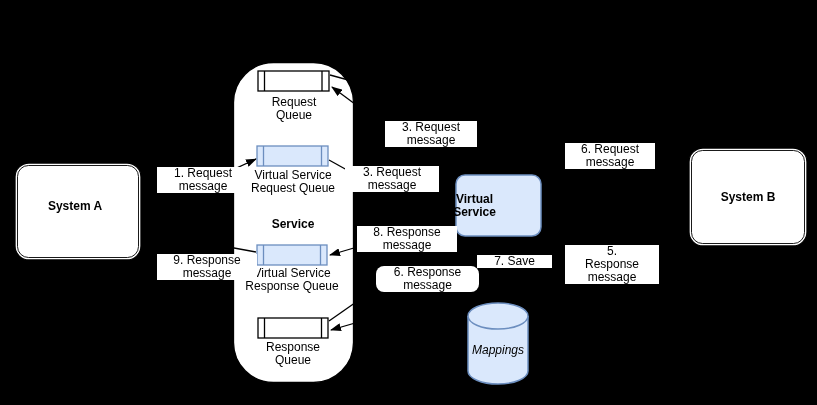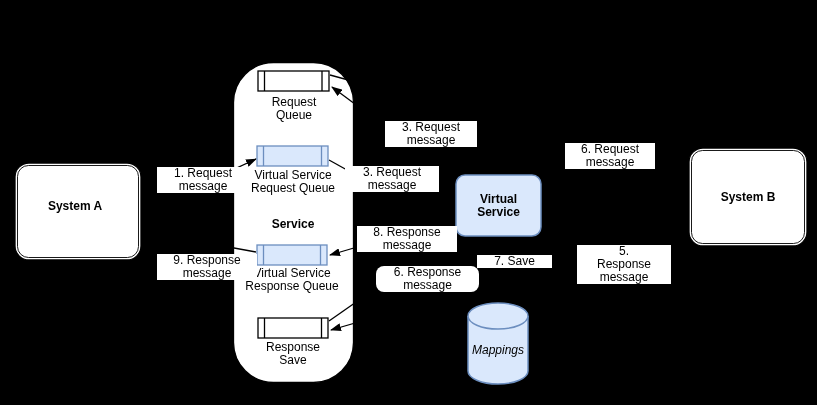--- a/index.html
+++ b/index.html
@@ -97,37 +97,37 @@
   <div class="lbl node-lbl bold" style="left:689px; top:148px; width:118px; height:98px;border-radius:10px;">System B</div>
 
   <div class="lbl bold" style="left:253px; top:218px; width:80px;">Service</div>
 
   <div class="lbl" style="left:264px; top:96px; width:60px;">Request Queue</div>
 
   <div class="lbl" style="left:238px; top:169px; width:110px;">Virtual Service Request Queue</div>
 
   <div class="lbl" style="left:237px; top:267px; width:110px;">Virtual Service Response Queue</div>
 
-  <div class="lbl" style="left:263px; top:341px; width:60px;">Response Save</div>
+  <div class="lbl" style="left:263px; top:341px; width:60px;">Response Queue</div>
 
-  <div class="lbl node-lbl bold" style="left:456px; top:175px; width:85px; height:61px;">
+  <div class="lbl node-lbl bold" style="left:432px; top:175px; width:85px; height:61px;">
     <span style="width:56px;">Virtual Service</span>
   </div>
 
   <div class="lbl" style="left:468px; top:344px; width:60px;font-style:italic;">Mappings</div>
 
   <div class="lbl edge-lbl" style="left:157px; top:167px; width:62px;">1. Request message</div>
 
   <div class="lbl edge-lbl" style="left:345px; top:166px; width:64px;">3. Request message</div>
 
   <div class="lbl edge-lbl" style="left:385px; top:121px; width:62px;">3. Request message</div>
 
   <div class="lbl edge-lbl" style="left:565px; top:143px; width:60px;">6. Request message</div>
 
-  <div class="lbl edge-lbl" style="left:565px; top:245px; width:64px;margin-left:12px;">5. Response message</div>
+  <div class="lbl edge-lbl" style="left:565px; top:245px; width:64px;">5. Response message</div>
 
   <div class="lbl edge-lbl" style="left:376px; top:266px; width:73px;border-radius:8px;">6. Response message</div>
 
   <div class="lbl edge-lbl" style="left:477px; top:255px; width:45px;">7. Save</div>
 
   <div class="lbl edge-lbl" style="left:357px; top:226px; width:70px;">8. Response message</div>
 
   <div class="lbl edge-lbl" style="left:157px; top:231px; width:70px;margin-top:23px;">9. Response message</div>
 
 </div>

